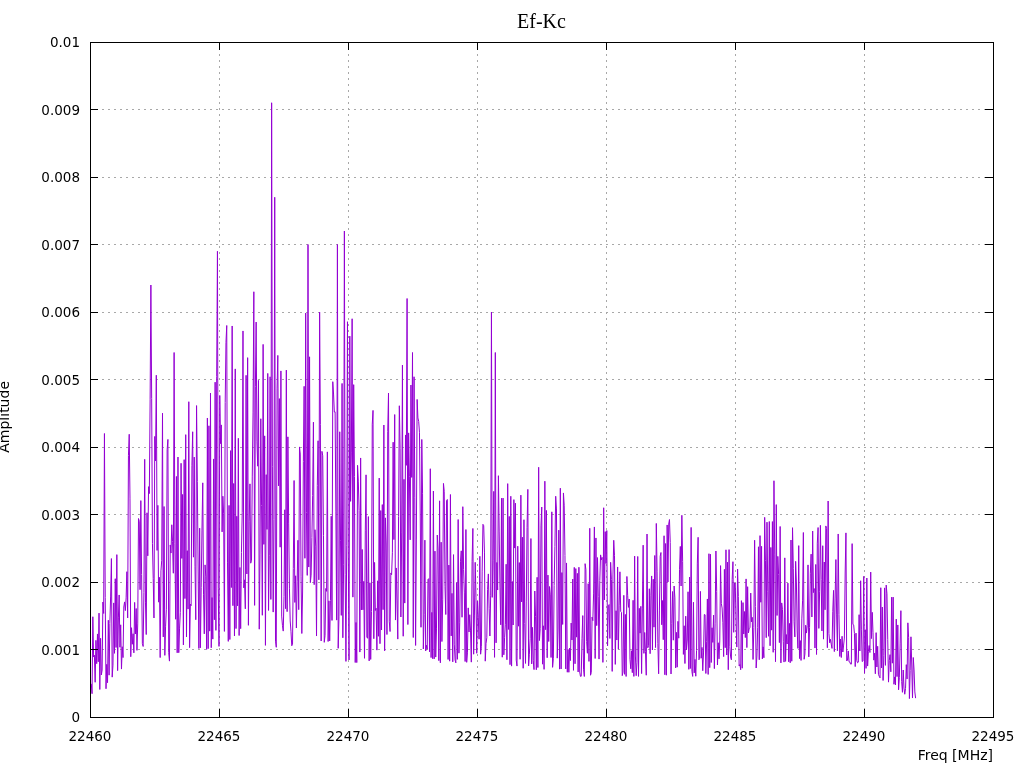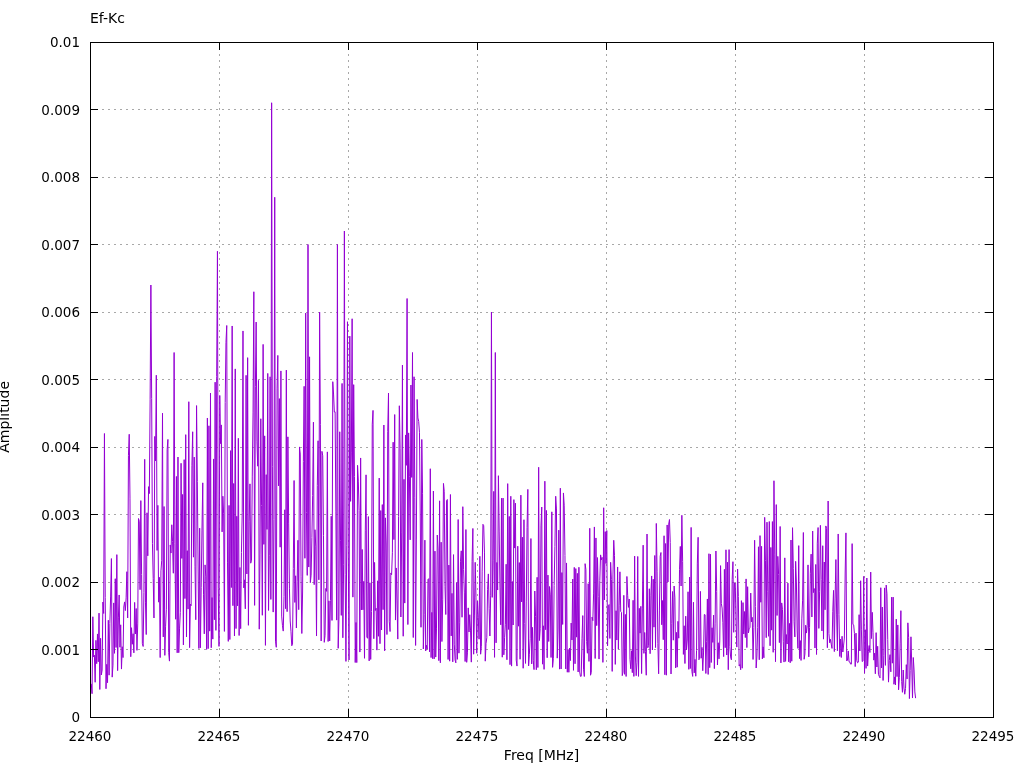--- a/index.html
+++ b/index.html
@@ -7,25 +7,25 @@
     width: 1024px; height: 768px;
     background: #ffffff;
     font-family: "DejaVu Sans", "Liberation Sans", sans-serif;
     color: #000000;
     overflow: hidden;
   }
   #chart-container { position: relative; width: 1024px; height: 768px; background: #ffffff; }
   #plot-svg { position: absolute; left: 0; top: 0; }
   .chart-title {
     position: absolute; left: 90px; top: 10px; width: 903px;
-    text-align: left; font-size: 14px; color: #000;
+    text-align: center; font-size: 20px; color: #000; font-family: Liberation Serif, serif;
   }
   .x-axis-label {
     position: absolute; left: 90px; top: 747px; width: 903px;
-    text-align: center; font-size: 14px; color: #000;
+    text-align: right; font-size: 14px; color: #000;
   }
   .y-axis-label {
     position: absolute; left: 12px; top: 381px; width: 0; height: 0;
     font-size: 14px; color: #000; white-space: nowrap;
     display: flex; align-items: center; justify-content: center;
     transform: rotate(-90deg);
   }
   .y-axis-label span { transform: translate(-50%, -50%); display: inline-block; }
   svg text { font-family: "DejaVu Sans", "Liberation Sans", sans-serif; font-size: 13.5px; fill: #000; }
 </style>

